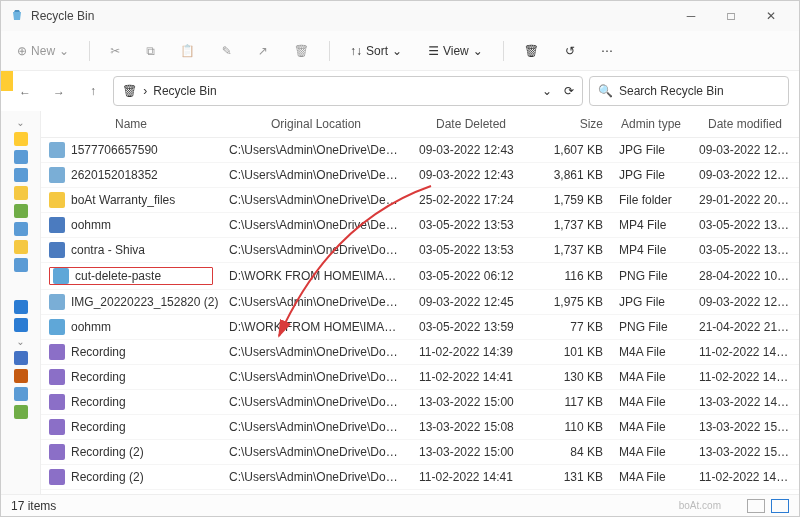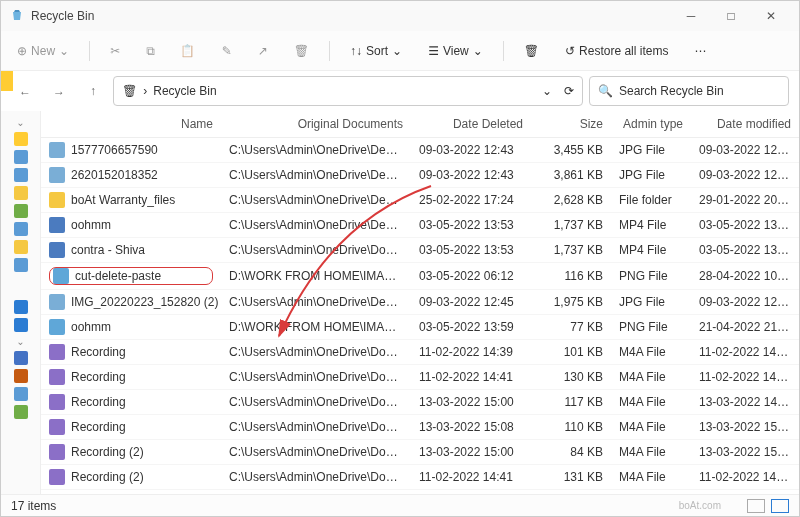--- a/index.html
+++ b/index.html
@@ -16,23 +16,23 @@
 .navbtn{width:28px;height:28px;display:flex;align-items:center;justify-content:center;color:#666;border-radius:4px}
 .addressbar{flex:1;height:30px;border:1px solid #ccc;border-radius:4px;display:flex;align-items:center;padding:0 8px;gap:6px;background:#fff}
 .addressbar .crumb{color:#333}
 .addressbar .spacer{flex:1}
 .searchbox{width:200px;height:30px;border:1px solid #ccc;border-radius:4px;display:flex;align-items:center;padding:0 8px;gap:6px;background:#fff;color:#888}
 .main{display:flex;height:384px}
 .sidebar{width:40px;border-right:1px solid #eee;display:flex;flex-direction:column;align-items:center;padding-top:6px;gap:4px;background:#fafafa}
 .sidebar .sq{width:14px;height:14px;border-radius:2px}
 .content{flex:1;overflow:auto;position:relative}
 table{width:100%;border-collapse:collapse;table-layout:fixed}
-th{text-align:right;font-weight:400;color:#555;padding:6px 8px;border-bottom:1px solid #eee;white-space:nowrap;overflow:hidden;text-overflow:ellipsis}
+th{text-align:center;font-weight:400;color:#555;padding:6px 8px;border-bottom:1px solid #eee;white-space:nowrap;overflow:hidden;text-overflow:ellipsis}
 td{padding:4px 8px;white-space:nowrap;overflow:hidden;text-overflow:ellipsis;border-bottom:1px solid #f5f5f5}
-tbody tr.sel td:first-child .cell{outline:1px solid #d93a3a;outline-offset:-1px;padding:1px 4px;border-radius:7px}
+tbody tr.sel td:first-child .cell{outline:1px solid #d93a3a;outline-offset:-1px;padding:1px 4px;border-radius:1px}
 .cell{display:flex;align-items:center;gap:6px}
 .fico{width:16px;height:16px;border-radius:2px;flex:0 0 16px}
 .statusbar{position:absolute;left:0;right:0;bottom:0;height:22px;border-top:1px solid #eee;display:flex;align-items:center;padding:4px 10px;background:#fcfcfc;color:#555}
 .statusbar .spacer{flex:1}
 .statusbar .viewico{width:18px;height:14px;border:1px solid #aaa;margin-left:6px}
 .arrow-annot{position:absolute;left:230px;top:70px;width:170px;height:160px;pointer-events:none;z-index:50}
 .starbar{position:absolute;left:0;top:70px;width:12px;height:20px;background:#ffcc33}
 th.size,td.size{text-align:right}
 </style>
 </head>
@@ -85,21 +85,20 @@
     <span>☰</span>
     <span>View</span>
     <span>⌄</span>
   </div>
   <div class="sep"></div>
   <div class="tbtn">
     <span>🗑</span>
   </div>
   <div class="tbtn">
     <span>↺</span>
-    <span>Restore all items</span>
   </div>
   <div class="tbtn">
       <span>⋯</span>
     </div>
 </div>
 
 <div class="navrow">
   <div class="navbtn">←</div>
   <div class="navbtn">→</div>
   <div class="navbtn">↑</div>
@@ -146,38 +145,38 @@
         <col style="width:180px">
           <col style="width:190px">
           <col style="width:120px">
           <col style="width:80px">
           <col style="width:80px">
           <col>
       </colgroup>
       <thead>
         <tr>
           <th>Name</th>
-          <th>Original Documents</th>
+          <th>Original Location</th>
           <th>Date Deleted</th>
           <th class="size">Size</th>
           <th>Admin type</th>
           <th>Date modified</th>
         </tr>
       </thead>
       <tbody id="rows">
           <tr>
             <td>
               <span class="cell">
                 <span class="fico" style="background:#7aaed6"></span>
                 <span>1577706657590</span>
               </span>
             </td>
             <td>C:\Users\Admin\OneDrive\Desktop\Shiva...</td>
             <td>09-03-2022 12:43</td>
-            <td class="size">3,455 KB</td>
+            <td class="size">1,607 KB</td>
             <td>JPG File</td>
             <td>09-03-2022 12:38</td>
           </tr>
           <tr>
             <td>
               <span class="cell">
                 <span class="fico" style="background:#7aaed6"></span>
                 <span>2620152018352</span>
               </span>
             </td>
@@ -189,21 +188,21 @@
           </tr>
           <tr>
             <td>
               <span class="cell">
                 <span class="fico" style="background:#f5c842"></span>
                 <span>boAt Warranty_files</span>
               </span>
             </td>
             <td>C:\Users\Admin\OneDrive\Desktop</td>
             <td>25-02-2022 17:24</td>
-            <td class="size">2,628 KB</td>
+            <td class="size">1,759 KB</td>
             <td>File folder</td>
             <td>29-01-2022 20:32</td>
           </tr>
           <tr>
             <td>
               <span class="cell">
                 <span class="fico" style="background:#4b7bbf"></span>
                 <span>oohmm</span>
               </span>
             </td>

